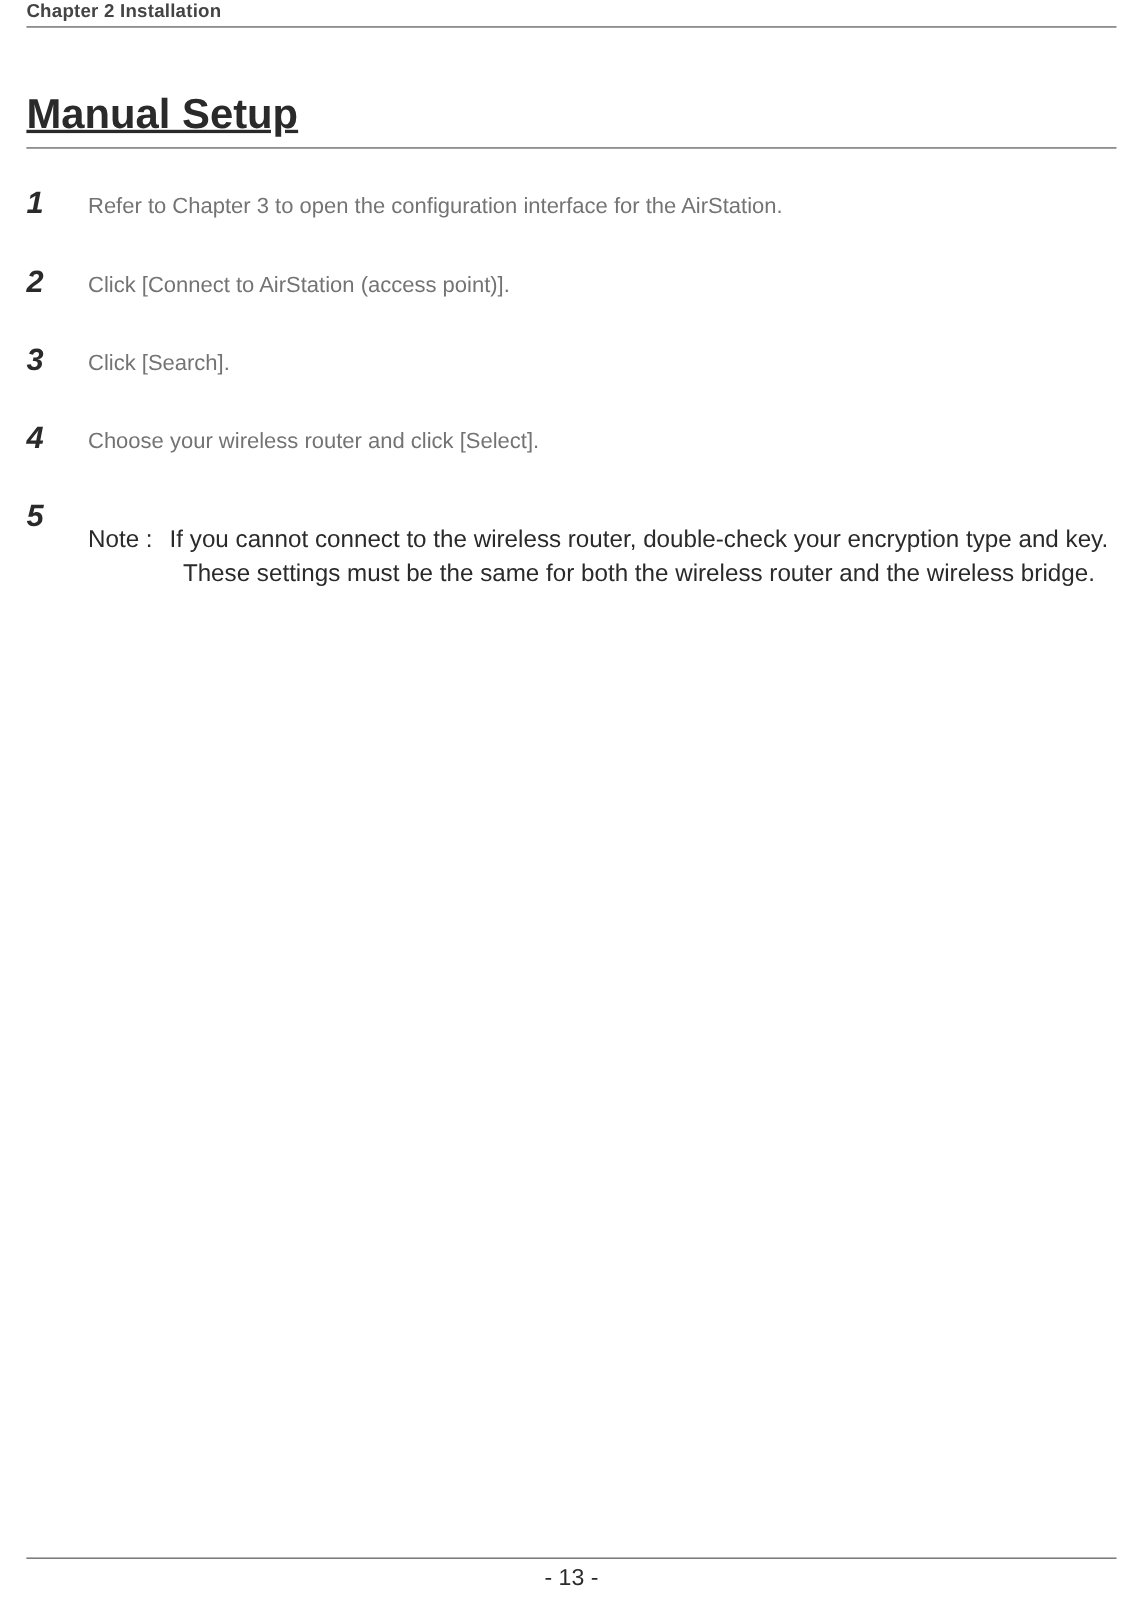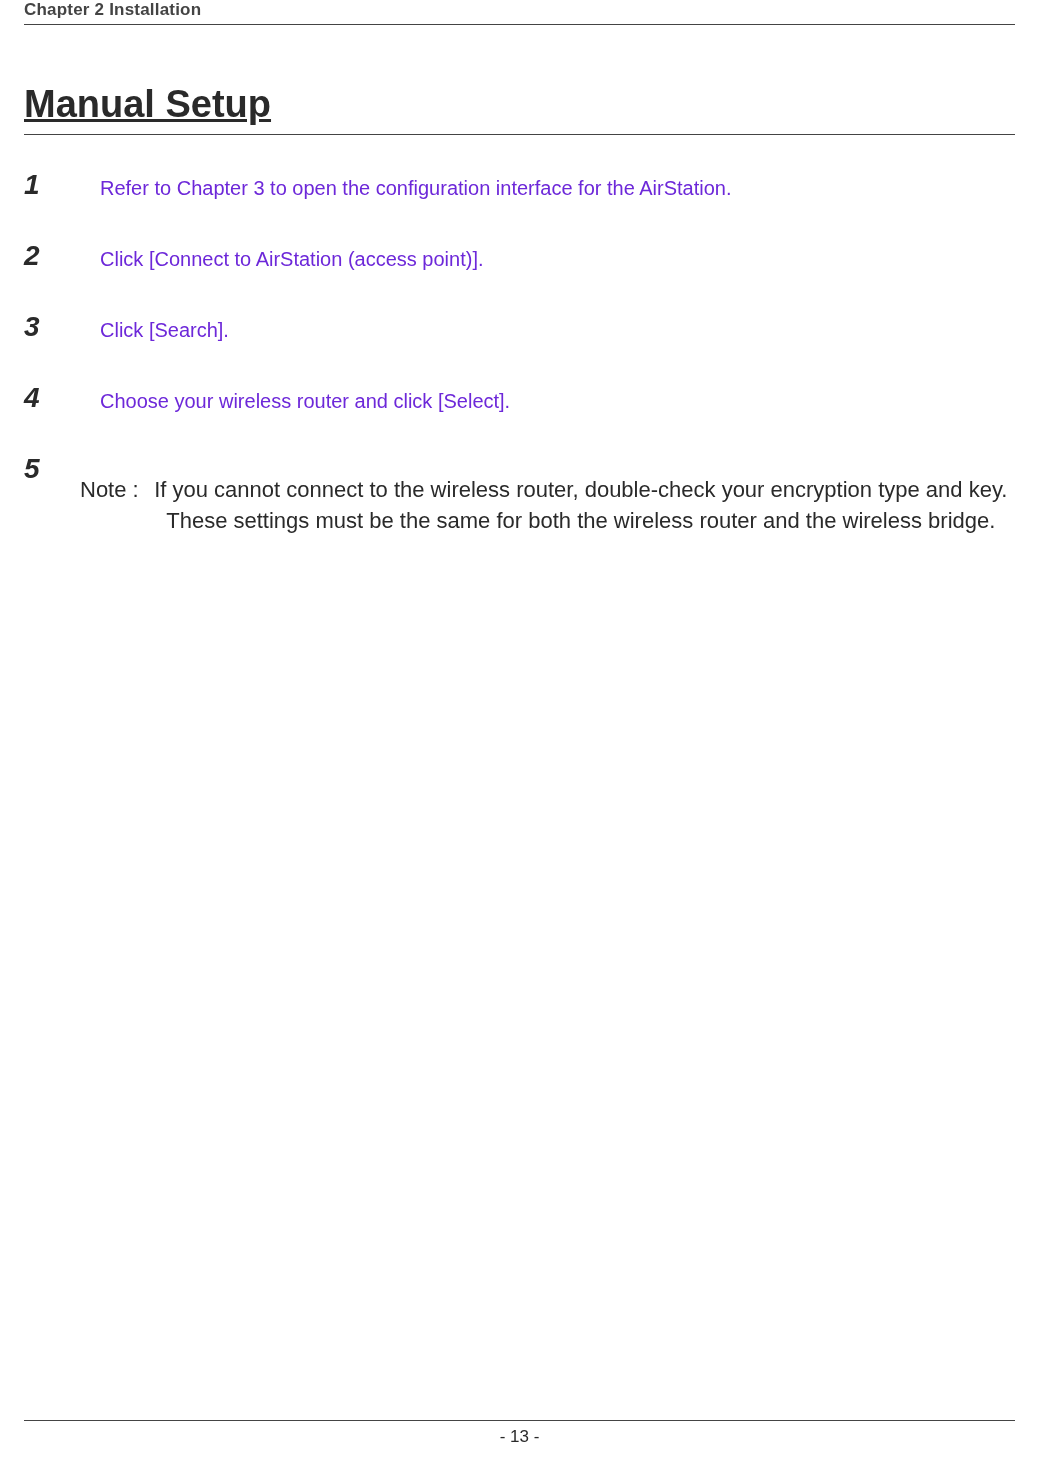--- a/index.html
+++ b/index.html
@@ -55,23 +55,22 @@
       flex-shrink: 0;
       line-height: 1;
       padding-top: 0;
     }
     .step-body {
       flex: 1;
       padding-top: 4px;
     }
     .step-text {
       font-size: 20px;
-      color: #6d28d9;
+      color: #737373;
       line-height: 1.35;
-      margin-left: 20px;
     }
     .step-5 {
       margin-bottom: 0;
     }
     .note-row {
       display: flex;
       align-items: flex-start;
       margin-top: 16px;
       font-size: 22px;
       color: #2a2a2a;
@@ -89,21 +88,21 @@
       text-align: center;
     }
     .footer {
       position: absolute;
       bottom: 12px;
       left: 24px;
       right: 24px;
       border-top: 1.5px solid #444;
       text-align: center;
       padding-top: 6px;
-      font-size: 17px;
+      font-size: 21px;
       color: #2a2a2a;
     }
   </style>
 </head>
 <body>
 
 <div class="page">
   <div class="chapter-header">Chapter 2  Installation</div>
 
   <h1 class="section-title">Manual Setup</h1>

